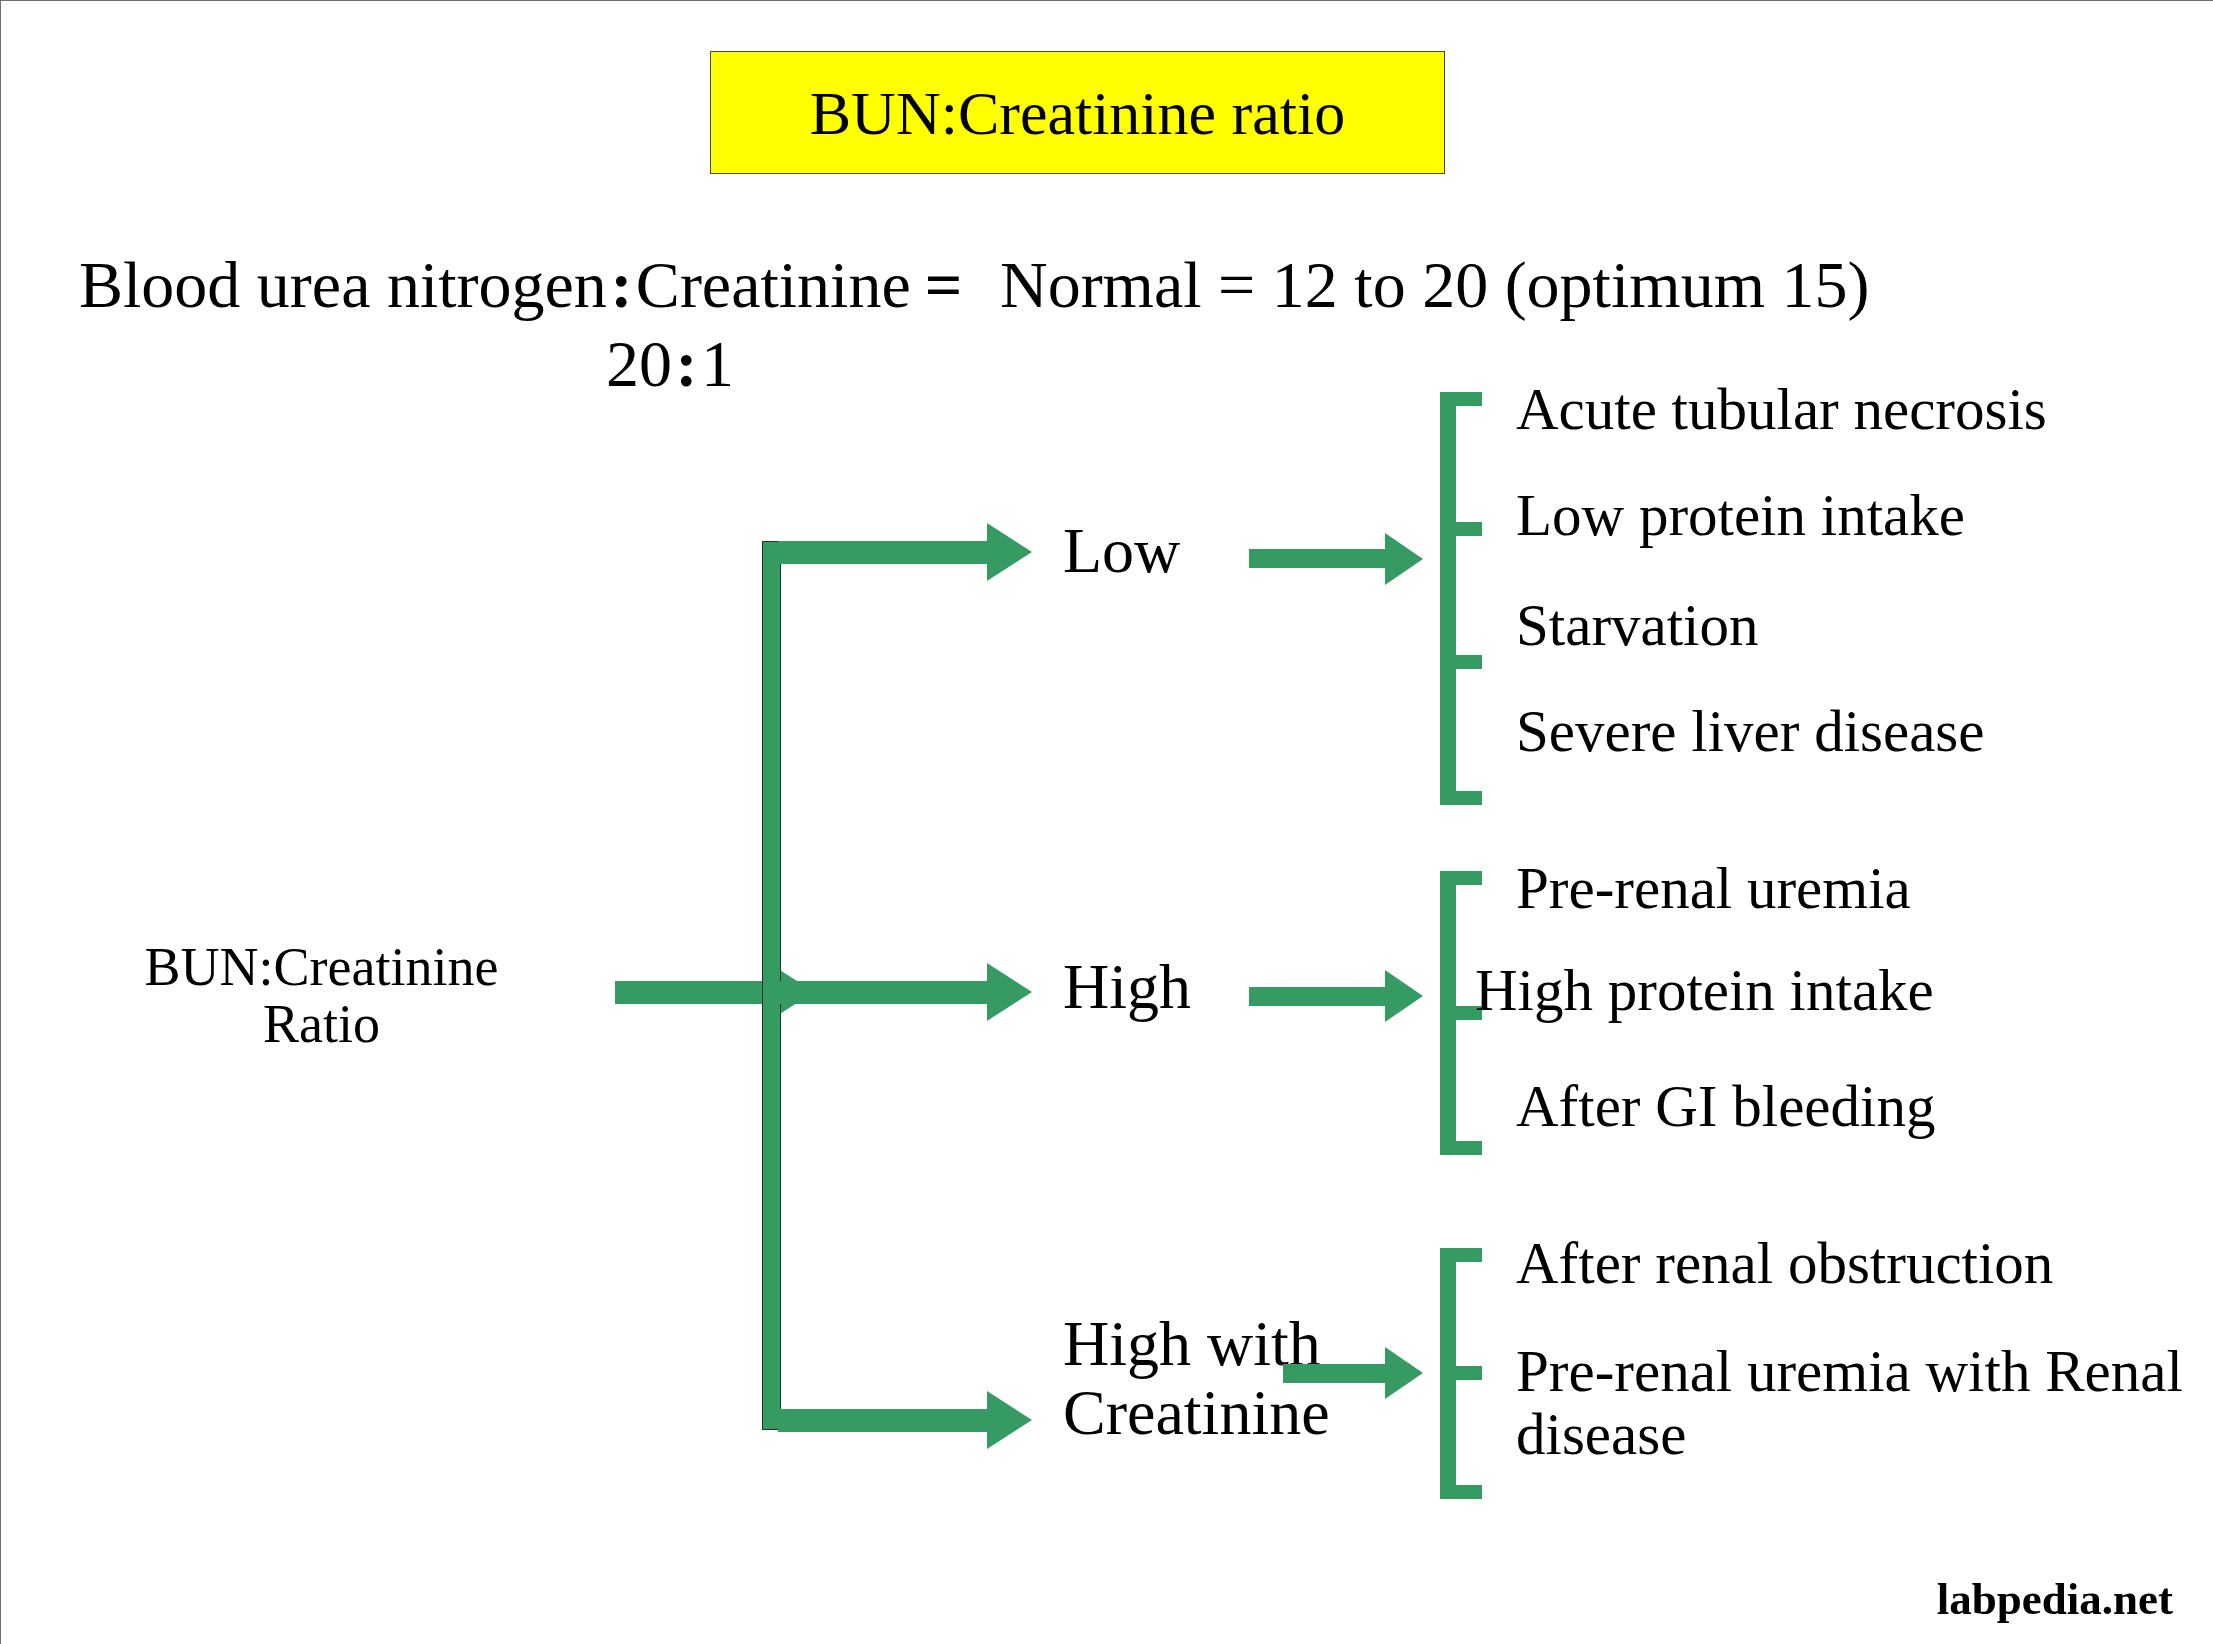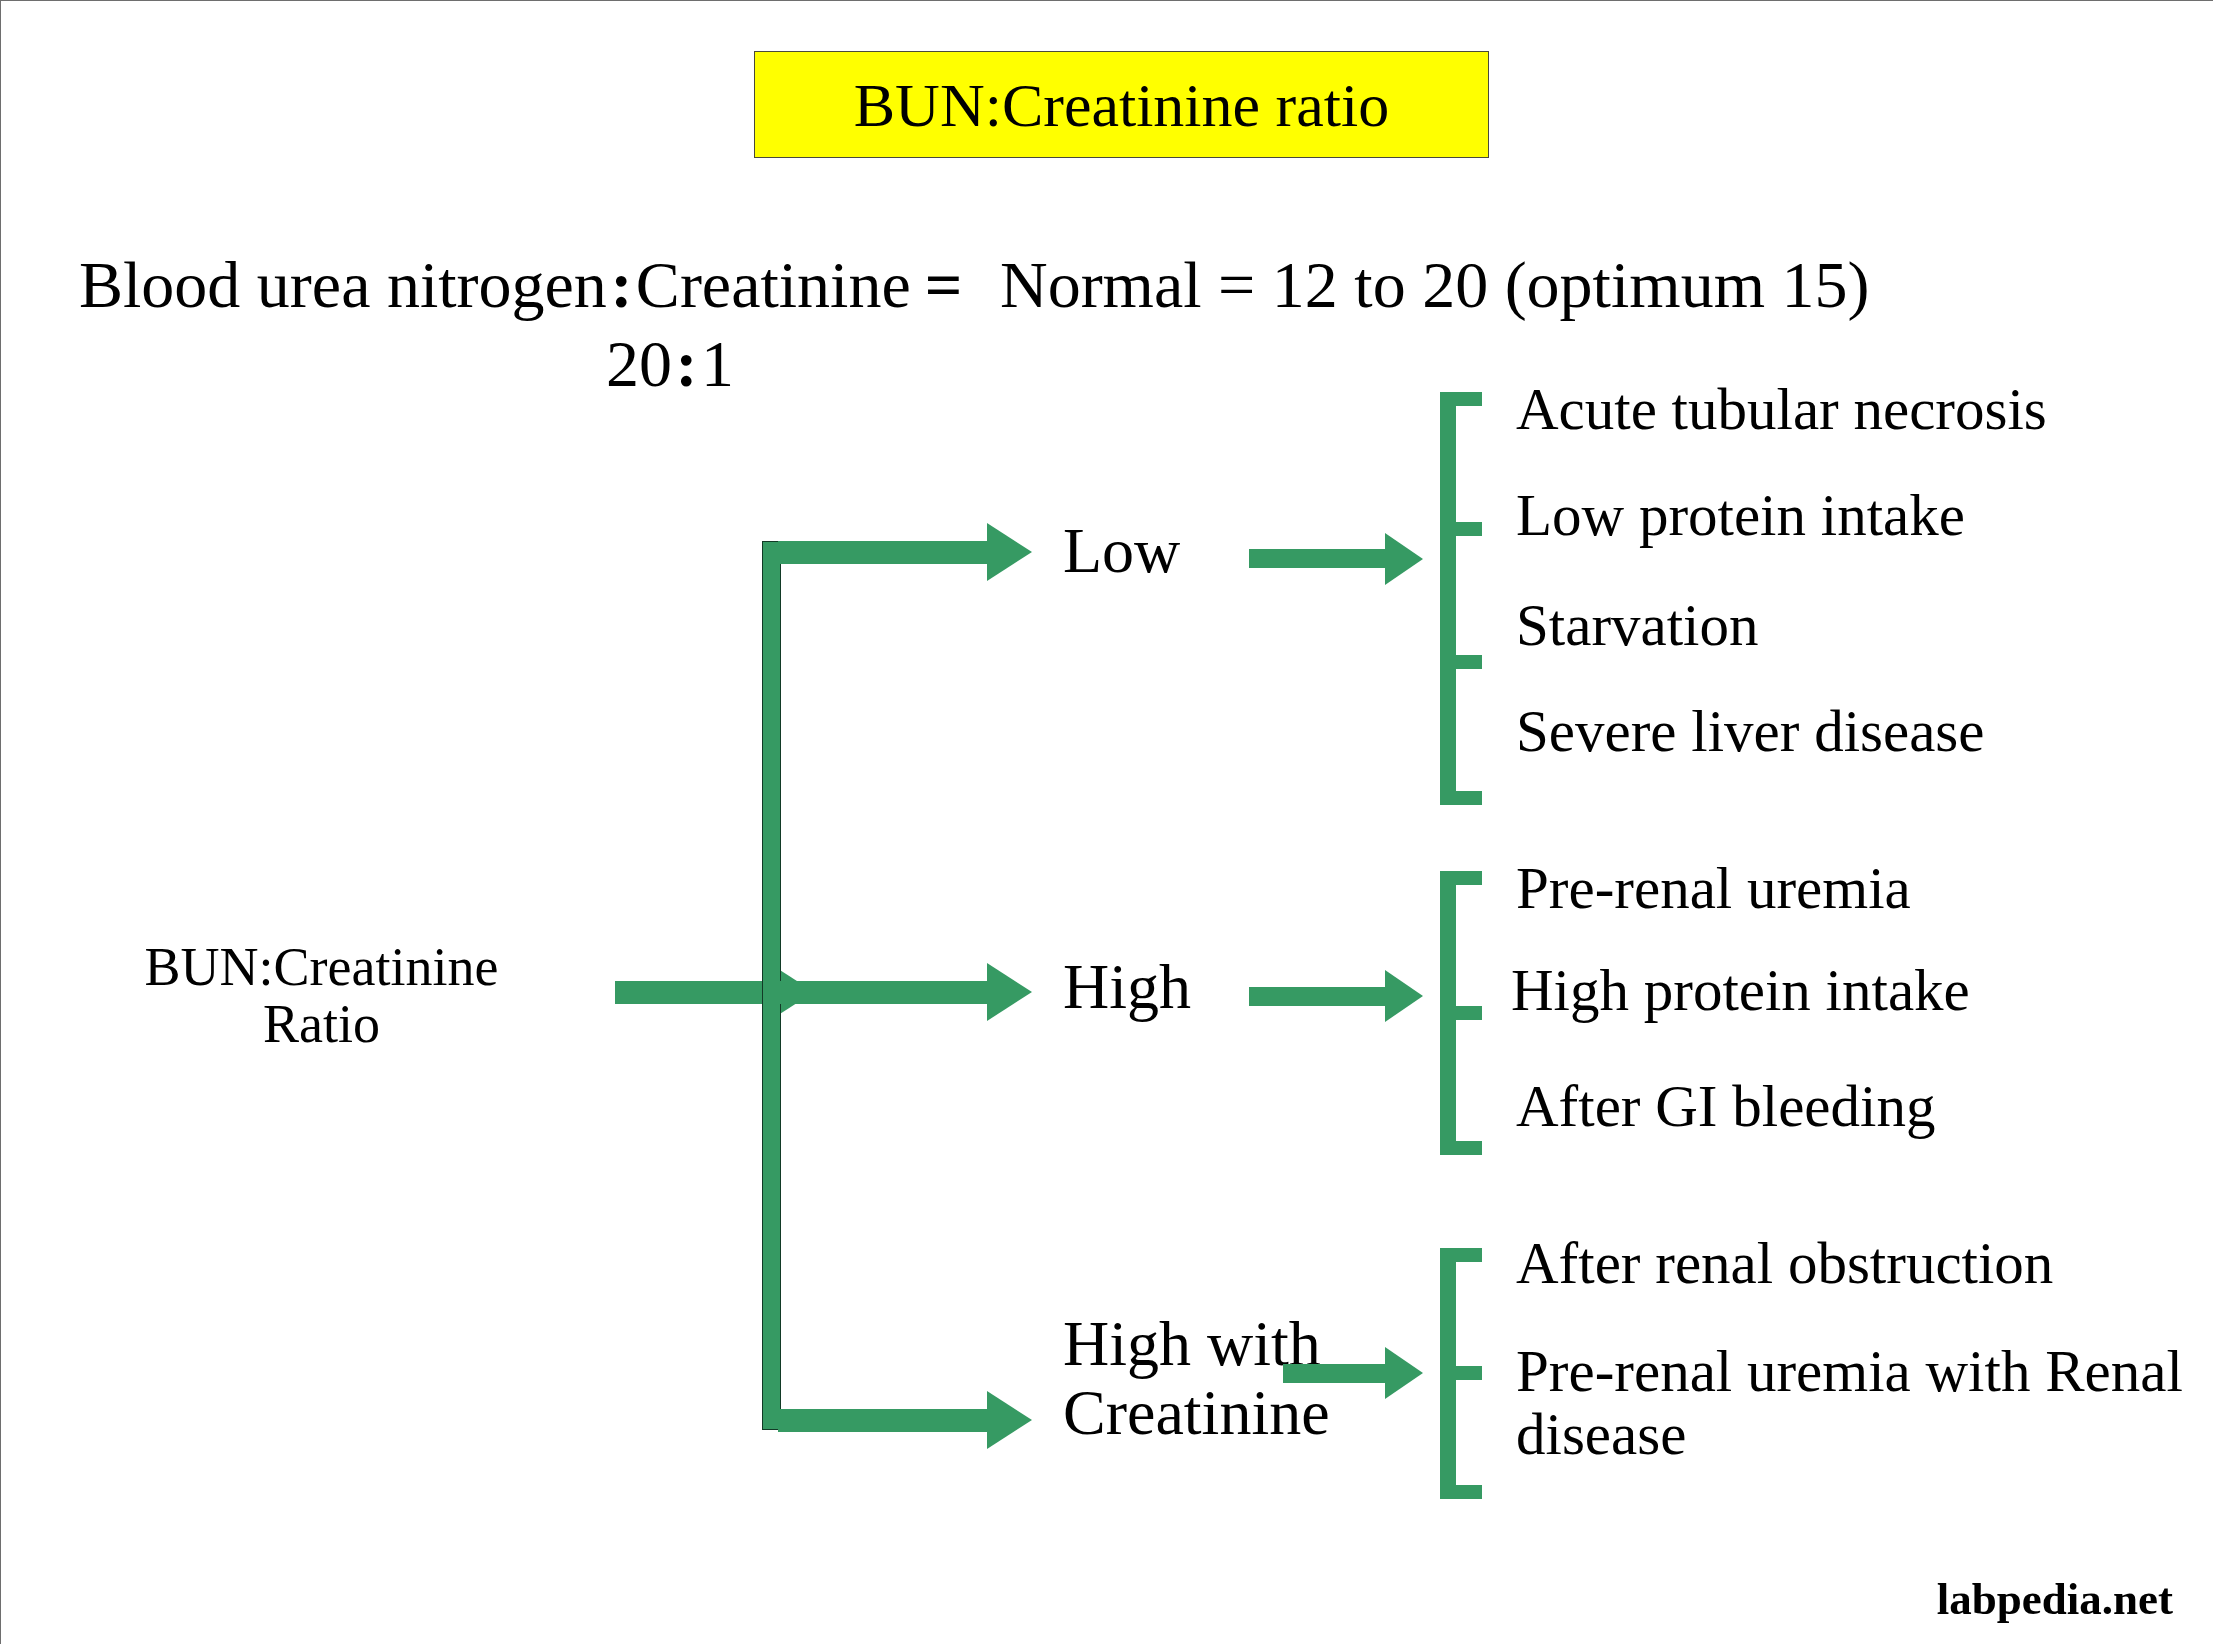--- a/index.html
+++ b/index.html
@@ -18,28 +18,27 @@
     font-family: "Liberation Serif", "DejaVu Serif", serif;
     color: #000000;
   }
 
   
   #title-box {
     position: absolute;
     left: 709px;
     top: 50px;
     width: 735px;
-    height: 107px;
+    height: 123px;
     background: #FFFF00;
     border: 1.7px solid #4a4a3a;
     box-sizing: border-box;
     display: flex;
     align-items: center;
     justify-content: center;
-    margin-left: 44px;
   }
   #title-text {
     font-size: 62px;
     line-height: 1;
     letter-spacing: 0px;
     white-space: nowrap;
   }
 
   
   #formula-row {
@@ -222,21 +221,21 @@
   <div class="arrow-head thin" style="left:1384px; top:969px;"></div>
 
   <div class="bracket" style="left:1439px; top:870px; width:57px; height:284px;">
     <div class="bracket-spine"></div>
     <div class="bracket-tick" style="top:0px;"></div>
     <div class="bracket-tick" style="top:135px;"></div>
     <div class="bracket-tick" style="top:270px;"></div>
   </div>
 
   <div class="outcome" style="left:1515px; top:856px;">Pre-renal uremia</div>
-  <div class="outcome" style="left:1510px; top:958px;">High protein intake</div>
+  <div class="outcome" style="left:1474px; top:958px;">High protein intake</div>
   <div class="outcome" style="left:1515px; top:1074px;">After GI bleeding</div>
 
   <div class="arrow-shaft" style="left:777px; top:1408px; width:232px; height:22.5px;"></div>
   <div class="arrow-head" style="left:986px; top:1390px;"></div>
   <div class="branch-label multiline" style="left:1062px; top:1271px;margin-top:37px;">
     <div>High with</div>
     <div>Creatinine</div>
   </div>
   <div class="arrow-shaft" style="left:1282px; top:1363px; width:121px; height:19px;"></div>
   <div class="arrow-head thin" style="left:1384px; top:1346px;"></div>

